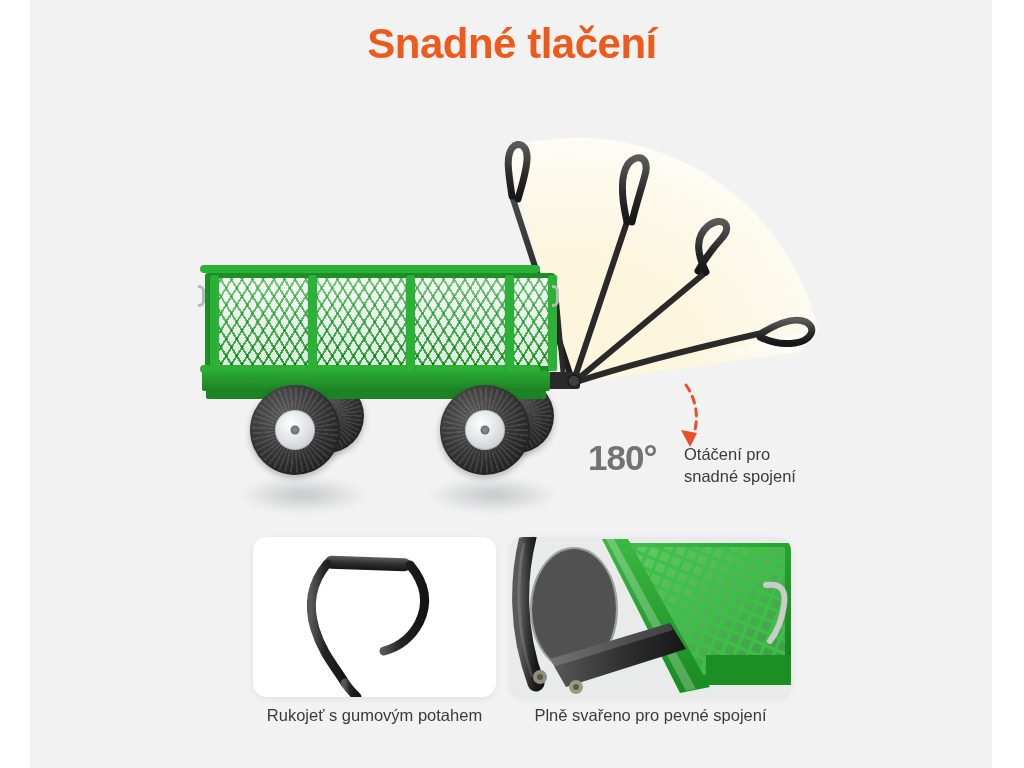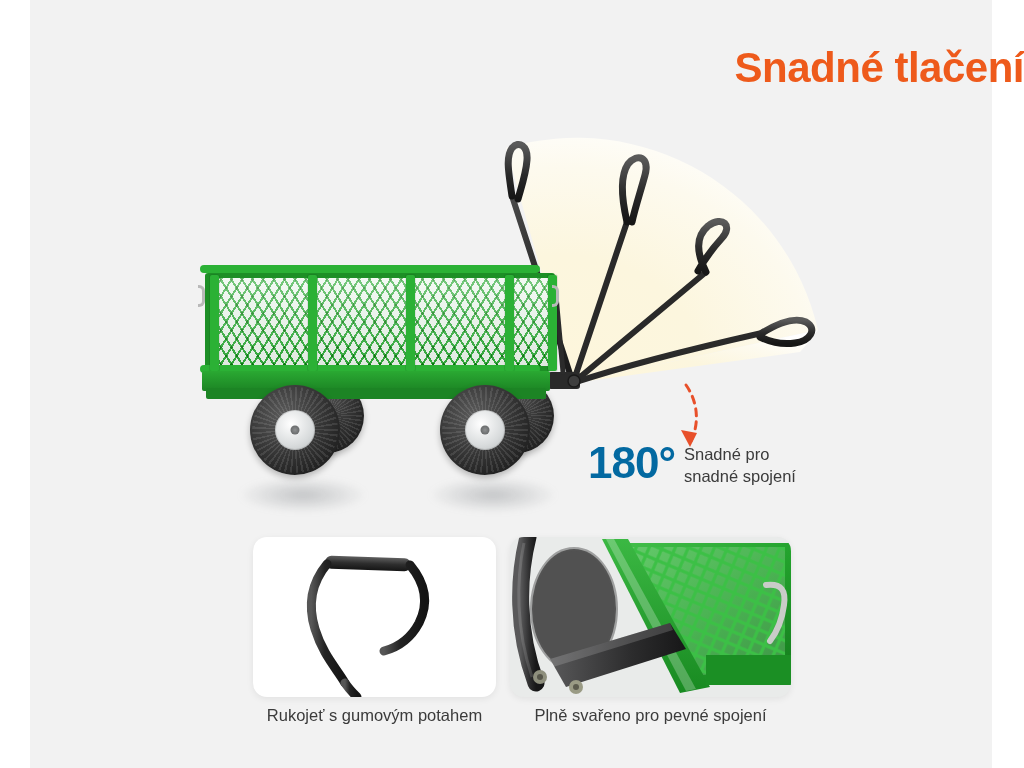--- a/index.html
+++ b/index.html
@@ -14,22 +14,22 @@
 
   
   .panel {
     position:absolute;
     left:30px; top:0px; width:962px; height:768px;
     background:#f2f2f2;
   }
 
   
   .title {
-    position:absolute; left:0; top:44px; width:1024px;
-    text-align:right;
+    position:absolute; left:0; top:20px; width:1024px;
+    text-align:center;
     font-size:42px; font-weight:bold;
     color:#ee5a1b;
     letter-spacing:-0.5px;
   }
 
   
   .fan-wrap {
     position:absolute; left:0; top:0; width:1024px; height:768px;
     pointer-events:none;
   }
@@ -117,21 +117,21 @@
   .gshadow {
     position:absolute;
     border-radius:50%;
     background:radial-gradient(ellipse at center, rgba(110,115,120,.35), rgba(110,115,120,0) 70%);
     filter:blur(3px);
   }
 
   
   .deg {
     position:absolute; left:588px; top:438px;
-    font-size:44px; font-weight:bold; color:#0369a1;
+    font-size:35px; font-weight:bold; color:#737373;
     letter-spacing:-1px;
   }
   .deg-text {
     position:absolute; left:684px; top:443px;
     font-size:16.5px; line-height:22px; color:#3b3b3b;
   }
 
   
   .card {
     position:absolute; top:537px; height:160px;
@@ -257,21 +257,21 @@
     </div>
     <div class="wheel" style="left:250px; top:130px; width:90px; height:90px;">
       <div class="tread"></div>
       <div class="hub" style="width:40px; height:40px;"></div>
       <div class="bolt"></div>
     </div>
   </div>
 
   <div class="deg">180°</div>
   <div class="deg-text">
-    <div>Snadné pro</div>
+    <div>Otáčení pro</div>
     <div>snadné spojení</div>
   </div>
 
   <div class="card left">
     <svg viewBox="0 0 243 160" width="243" height="160">
       <defs>
         <linearGradient id="hGrip" x1="0" y1="0" x2="0" y2="1">
           <stop offset="0%" stop-color="#5f5f5f"></stop>
           <stop offset="50%" stop-color="#2e2e2e"></stop>
           <stop offset="100%" stop-color="#151515"></stop>

